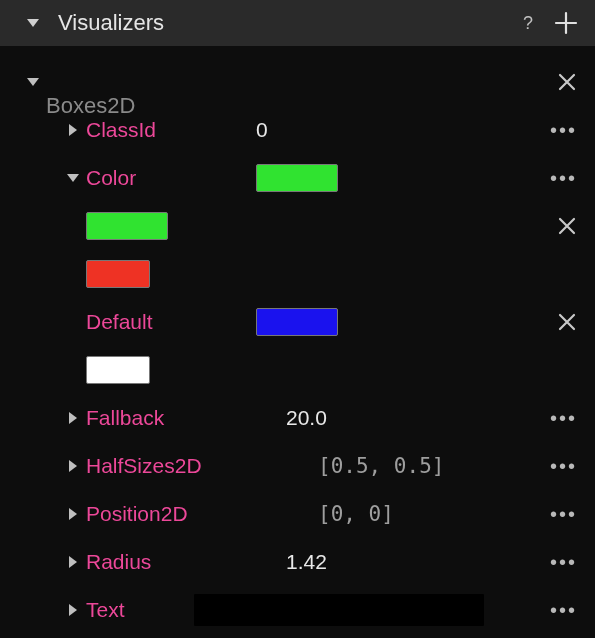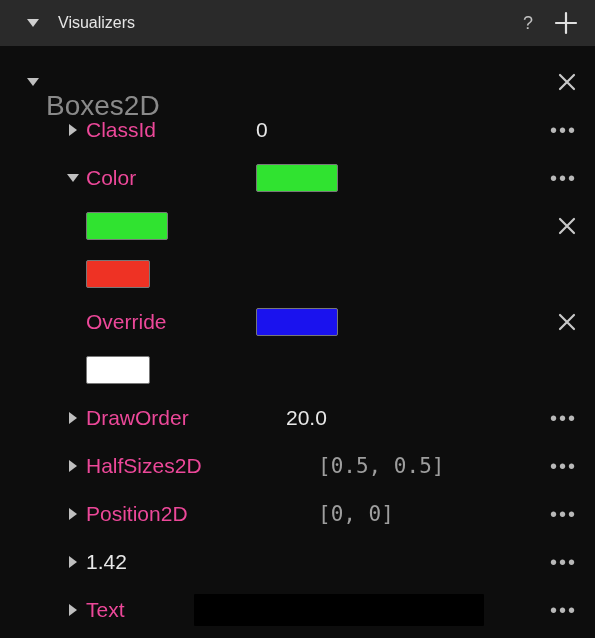--- a/index.html
+++ b/index.html
@@ -7,21 +7,21 @@
   .header {
     height: 46px;
     background: #2a2a2a;
     display: flex;
     align-items: center;
     padding: 0 16px 0 20px;
   }
   .header-title {
     flex: 1;
     color: #e6e6e6;
-    font-size: 16px;
+    font-size: 22px;
     font-weight: 500;
     display: flex;
     align-items: center;
     gap: 12px;
   }
   .header-actions { display: flex; align-items: center; gap: 20px; }
   .header-help { color: #c0c0c0; font-size: 18px; cursor: pointer; }
   .header-plus { color: #e0e0e0; cursor: pointer; display: flex; align-items: center; }
   .tree { padding: 12px 0 0 0; }
   .row {
@@ -84,21 +84,21 @@
     font-size: 20px;
     cursor: pointer;
     color: #b8b8b8;
   }
   .xbtn {
     cursor: pointer;
     color: #c8c8c8;
     display: flex;
     align-items: center;
   }
-  .entity-label { color: #8a8a8a; font-size: 28px; margin-top: 47px; }
+  .entity-label { color: #8a8a8a; font-size: 22px; margin-top: 47px; }
   .text-empty {
     width: 290px; height: 32px; background: #000; border-radius: 1px;
   }
   svg { display: block; }
 </style>
 </head>
 <body>
 
 <div class="header">
   <div class="header-title">
@@ -201,21 +201,21 @@
       </div>
     <div class="actions"></div>
   </div>
 
   <div class="row">
     <span class="indent" style="width:60px"></span>
     <span class="arrow none">
         <svg width="10" height="14"></svg>
       </span>
     <div class="label-col">
-        <span class="label">Override</span>
+        <span class="label">Default</span>
       </div>
     <div class="value-col">
         <div class="swatch" style="background: rgb(26, 18, 238);"></div>
       </div>
     <div class="actions">
       <span class="xbtn">
         <svg width="20" height="20" viewBox="0 0 20 20">
             <path d="M3 3 L17 17 M17 3 L3 17" stroke="#c8c8c8" stroke-width="2.2" stroke-linecap="round"></path>
           </svg>
       </span>
@@ -234,21 +234,21 @@
   </div>
 
   <div class="row">
     <span class="indent" style="width:60px"></span>
     <span class="arrow">
       <svg width="10" height="14" viewBox="0 0 10 14">
           <path d="M1 1 L9 7 L1 13 Z" fill="#bfbfbf"></path>
         </svg>
     </span>
     <div class="label-col-wide">
-        <span class="label">DrawOrder</span>
+        <span class="label">Fallback</span>
       </div>
     <div class="value-col">
         <span class="value-num">20.0</span>
       </div>
     <div class="actions">
         <span class="dots">•••</span>
       </div>
   </div>
 
   <div class="row">
@@ -287,20 +287,23 @@
       </div>
   </div>
 
   <div class="row">
     <span class="indent" style="width:60px"></span>
     <span class="arrow">
       <svg width="10" height="14" viewBox="0 0 10 14">
           <path d="M1 1 L9 7 L1 13 Z" fill="#bfbfbf"></path>
         </svg>
     </span>
+    <div class="label-col-wide">
+        <span class="label">Radius</span>
+      </div>
     <div class="value-col">
         <span class="value-num">1.42</span>
       </div>
     <div class="actions">
         <span class="dots">•••</span>
       </div>
   </div>
 
   <div class="row">
     <span class="indent" style="width:60px"></span>

